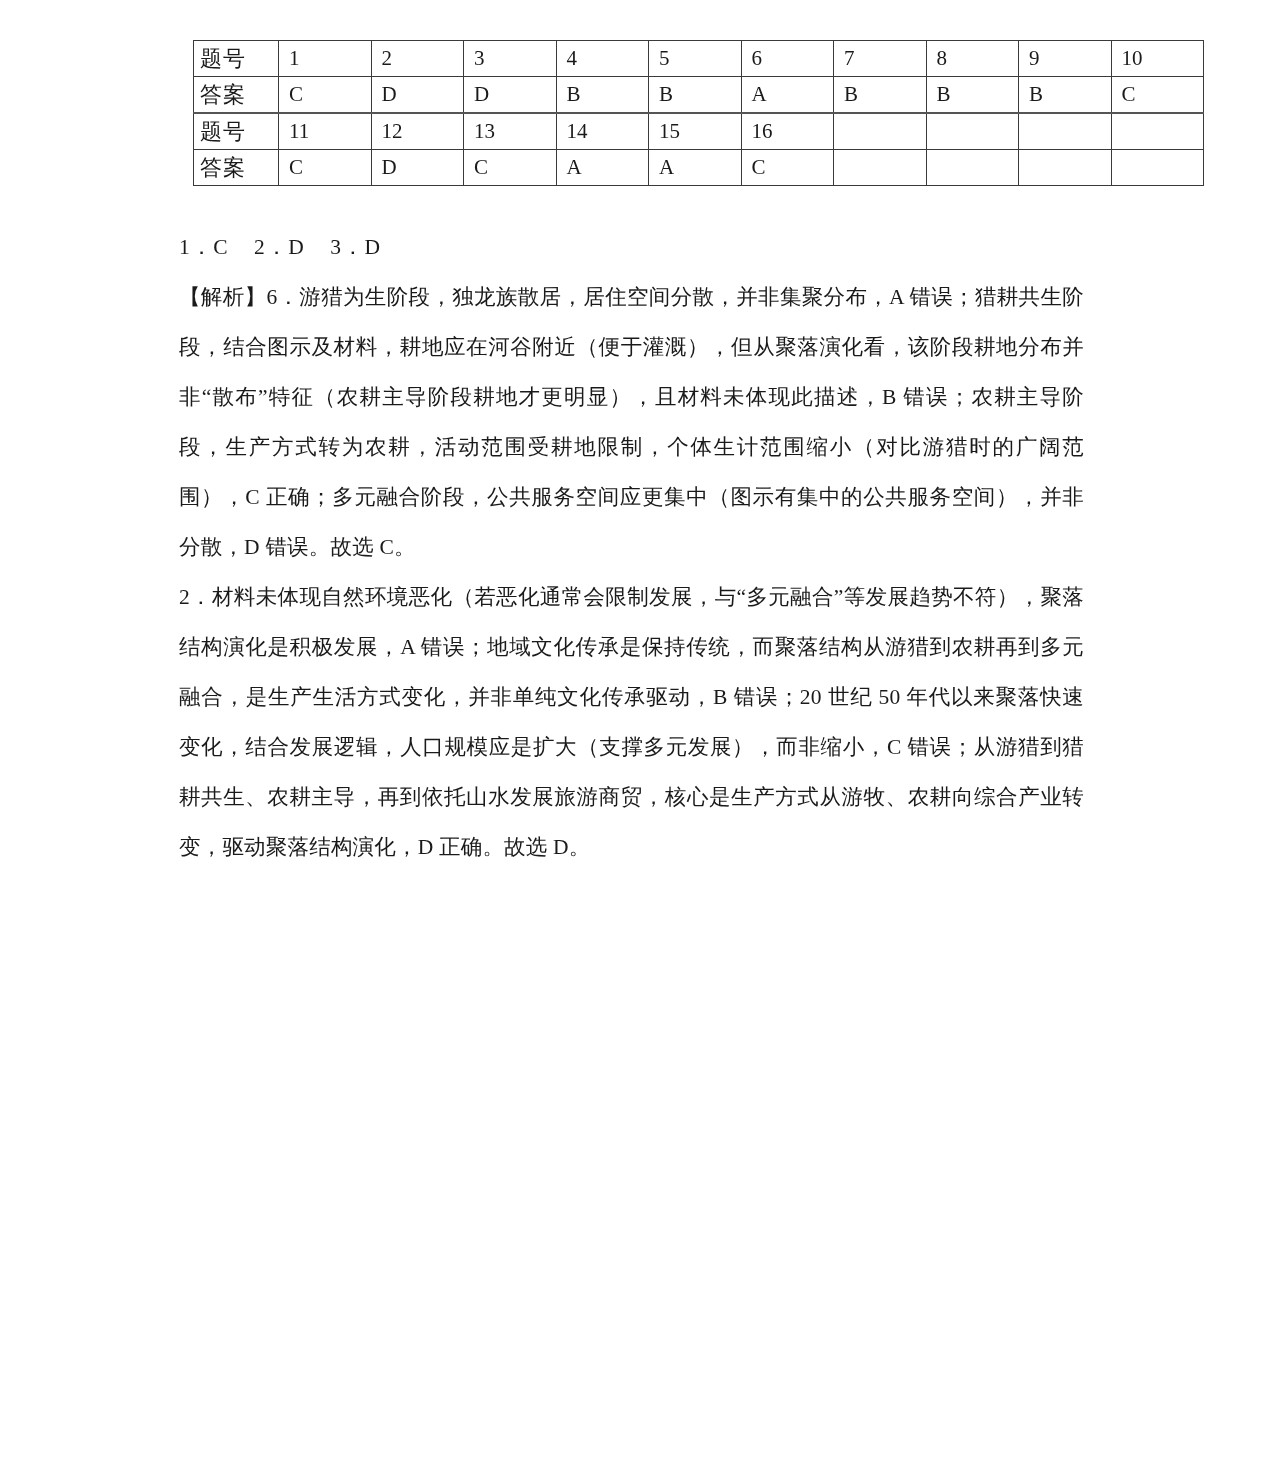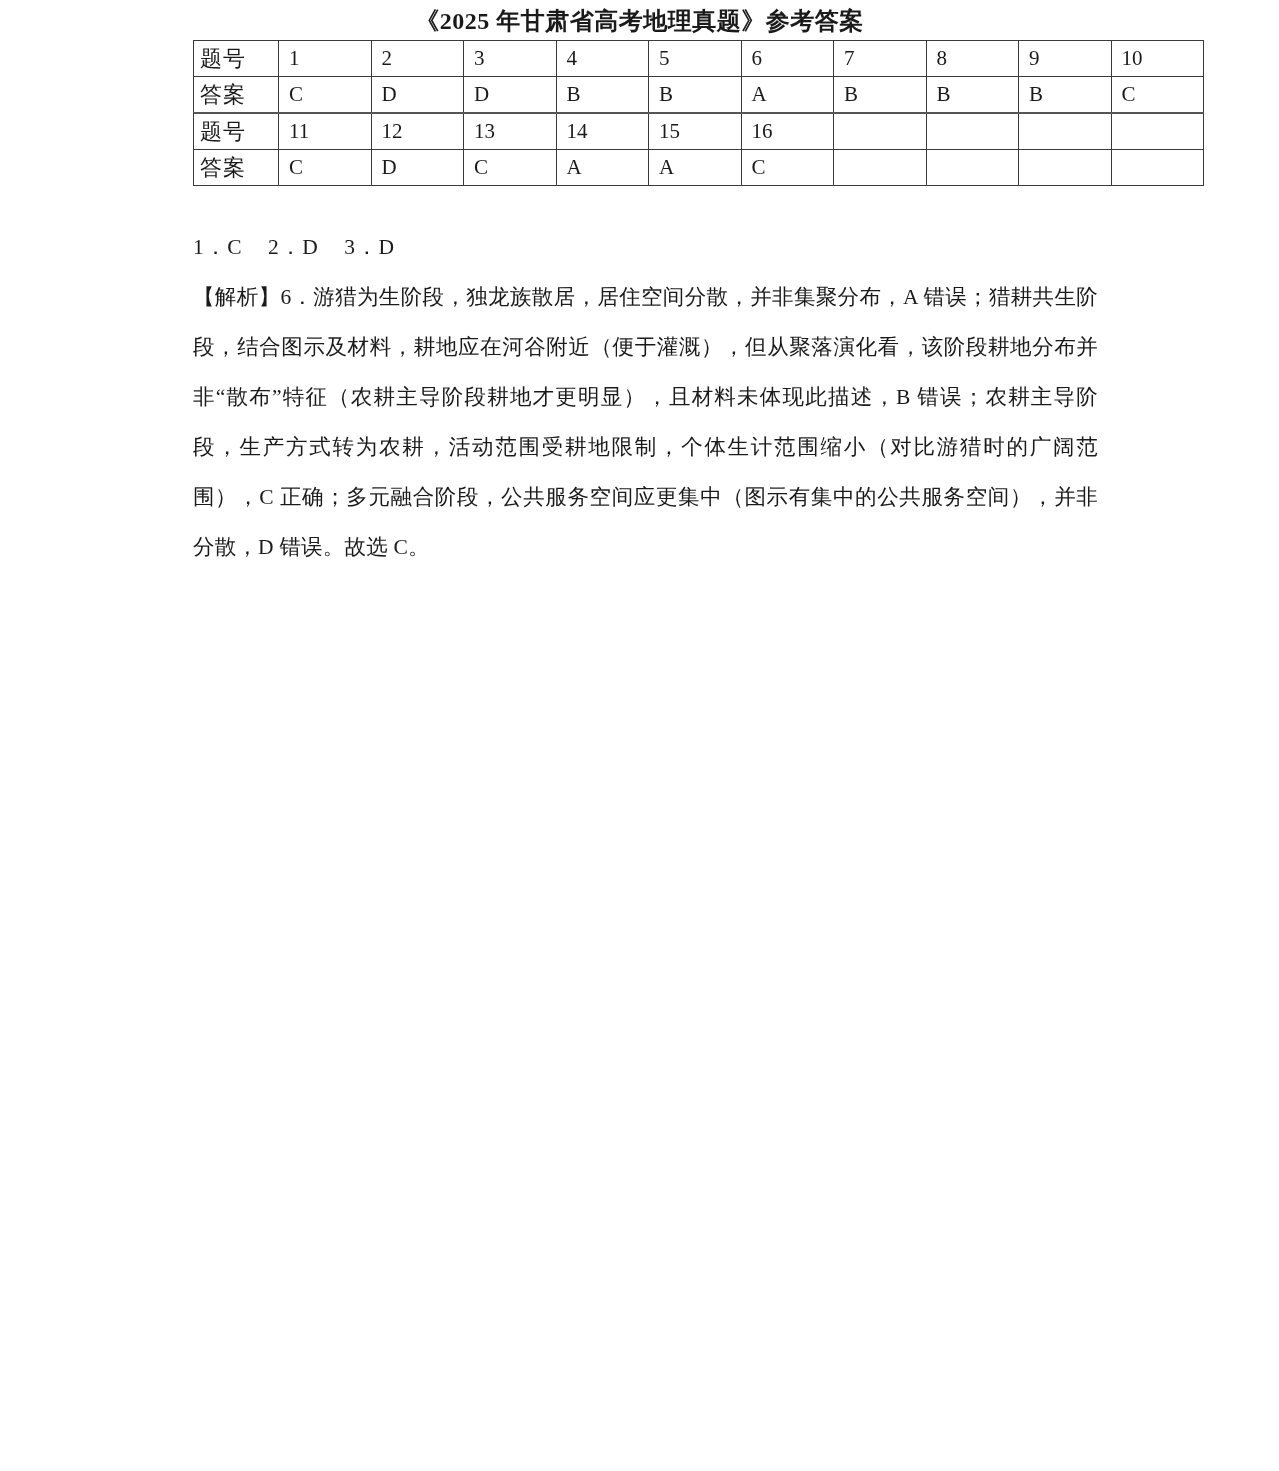--- a/index.html
+++ b/index.html
@@ -61,21 +61,21 @@
     padding-left: 6px;
     font-size: 22px;
     letter-spacing: 1px;
   }
   .answer-table tr.thick-top td {
     border-top: 2px solid #555555;
   }
 
   .body-text {
     position: absolute;
-    left: 193px;
+    left: 179px;
     top: 222px;
     width: 905px;
   }
 
   .para {
     font-size: 21.5px;
     line-height: 50px;
     text-align: justify;
     text-justify: inter-ideograph;
     margin: 0;
@@ -84,21 +84,20 @@
   .para.ans-line {
     letter-spacing: 1px;
     white-space: pre;
   }
 </style>
 </head>
 <body>
 
 <div class="page">
 
-  <div class="doc-title">《2025 年甘肃省高考地理真题》参考答案</div>
 
   <table class="answer-table">
     <tbody>
       <tr>
         <td class="rowhead">题号</td>
         <td>1</td>
         <td>2</td>
         <td>3</td>
         <td>4</td>
         <td>5</td>
@@ -146,15 +145,16 @@
         <td></td>
         <td></td>
         <td></td>
       </tr>
     </tbody>
   </table>
 
   <div class="body-text">
     <p class="para ans-line">1．C    2．D    3．D</p>
     <p class="para">【解析】6．游猎为生阶段，独龙族散居，居住空间分散，并非集聚分布，A 错误；猎耕共生阶段，结合图示及材料，耕地应在河谷附近（便于灌溉），但从聚落演化看，该阶段耕地分布并非“散布”特征（农耕主导阶段耕地才更明显），且材料未体现此描述，B 错误；农耕主导阶段，生产方式转为农耕，活动范围受耕地限制，个体生计范围缩小（对比游猎时的广阔范围），C 正确；多元融合阶段，公共服务空间应更集中（图示有集中的公共服务空间），并非分散，D 错误。故选 C。</p>
+    <p class="para">2．材料未体现自然环境恶化（若恶化通常会限制发展，与“多元融合”等发展趋势不符），聚落结构演化是积极发展，A 错误；地域文化传承是保持传统，而聚落结构从游猎到农耕再到多元融合，是生产生活方式变化，并非单纯文化传承驱动，B 错误；20 世纪 50 年代以来聚落快速变化，结合发展逻辑，人口规模应是扩大（支撑多元发展），而非缩小，C 错误；从游猎到猎耕共生、农耕主导，再到依托山水发展旅游商贸，核心是生产方式从游牧、农耕向综合产业转变，驱动聚落结构演化，D 正确。故选 D。</p>
   </div>
 
 </div>
 
 </body></html>

